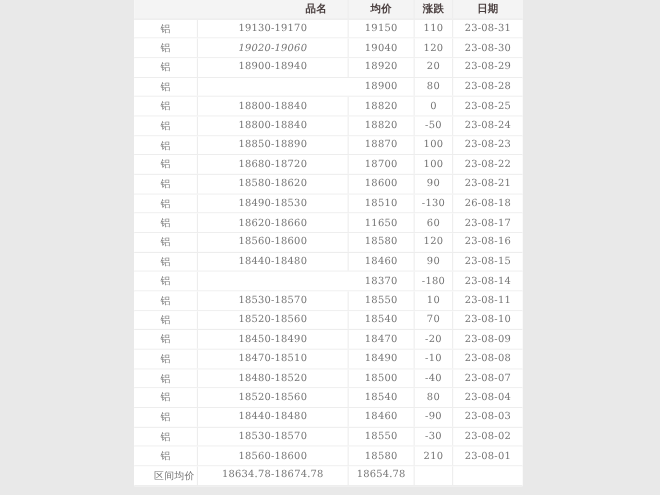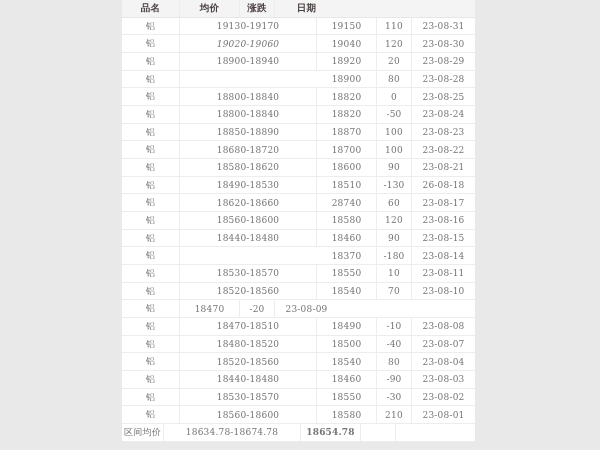--- a/index.html
+++ b/index.html
@@ -23,20 +23,21 @@
     background: #ffffff;
     display: flex;
     flex-direction: column;
   }
   .row {
     display: flex;
     height: 17.68px;
     box-sizing: border-box;
     border-bottom: 1px solid #ededed;
     background: #ffffff;
+    justify-content: flex-end;
   }
   .row.thead {
     background: #f4f4f4;
     border-bottom: 1px solid #e6e6e6;
   }
   .cell {
     box-sizing: border-box;
     border-right: 1px solid #ededed;
     height: 100%;
     display: flex;
@@ -134,21 +135,21 @@
       <div class="row">
         <div class="cell" style="width: 58px;">铝</div>
         <div class="cell" style="width: 137px;">18490-18530</div>
         <div class="cell" style="width: 60px;">18510</div>
         <div class="cell" style="width: 35px;">-130</div>
         <div class="cell" style="width: 63px;">26-08-18</div>
       </div>
       <div class="row">
         <div class="cell" style="width: 58px;">铝</div>
         <div class="cell" style="width: 137px;">18620-18660</div>
-        <div class="cell" style="width: 60px;">28740</div>
+        <div class="cell" style="width: 60px;">11650</div>
         <div class="cell" style="width: 35px;">60</div>
         <div class="cell" style="width: 63px;">23-08-17</div>
       </div>
       <div class="row">
         <div class="cell" style="width: 58px;">铝</div>
         <div class="cell" style="width: 137px;">18560-18600</div>
         <div class="cell" style="width: 60px;">18580</div>
         <div class="cell" style="width: 35px;">120</div>
         <div class="cell" style="width: 63px;">23-08-16</div>
       </div>
@@ -175,20 +176,21 @@
       </div>
       <div class="row">
         <div class="cell" style="width: 58px;">铝</div>
         <div class="cell" style="width: 137px;">18520-18560</div>
         <div class="cell" style="width: 60px;">18540</div>
         <div class="cell" style="width: 35px;">70</div>
         <div class="cell" style="width: 63px;">23-08-10</div>
       </div>
       <div class="row">
         <div class="cell" style="width: 58px;">铝</div>
+        <div class="cell" style="width: 137px;">18450-18490</div>
         <div class="cell" style="width: 60px;">18470</div>
         <div class="cell" style="width: 35px;">-20</div>
         <div class="cell" style="width: 63px;">23-08-09</div>
       </div>
       <div class="row">
         <div class="cell" style="width: 58px;">铝</div>
         <div class="cell" style="width: 137px;">18470-18510</div>
         <div class="cell" style="width: 60px;">18490</div>
         <div class="cell" style="width: 35px;">-10</div>
         <div class="cell" style="width: 63px;">23-08-08</div>
@@ -224,18 +226,18 @@
       <div class="row">
         <div class="cell" style="width: 58px;">铝</div>
         <div class="cell" style="width: 137px;">18560-18600</div>
         <div class="cell" style="width: 60px;">18580</div>
         <div class="cell" style="width: 35px;">210</div>
         <div class="cell" style="width: 63px;">23-08-01</div>
       </div>
       <div class="row">
         <div class="cell" style="width: 42px;">区间均价</div>
         <div class="cell" style="width: 137px;">18634.78-18674.78</div>
-        <div class="cell" style="width: 60px; font-weight: bold;">18654.78</div>
+        <div class="cell" style="width: 60px;">18654.78</div>
         <div class="cell" style="width: 35px;"></div>
         <div class="cell" style="width: 63px;"></div>
       </div>
     </div>
 </div>
 
 </body></html>

